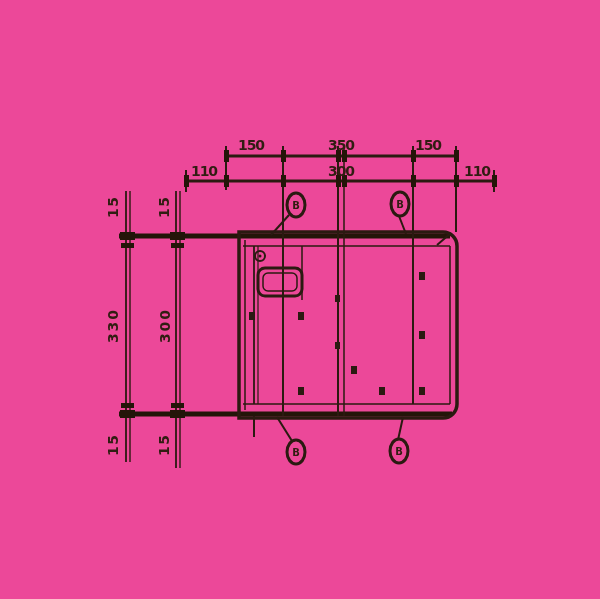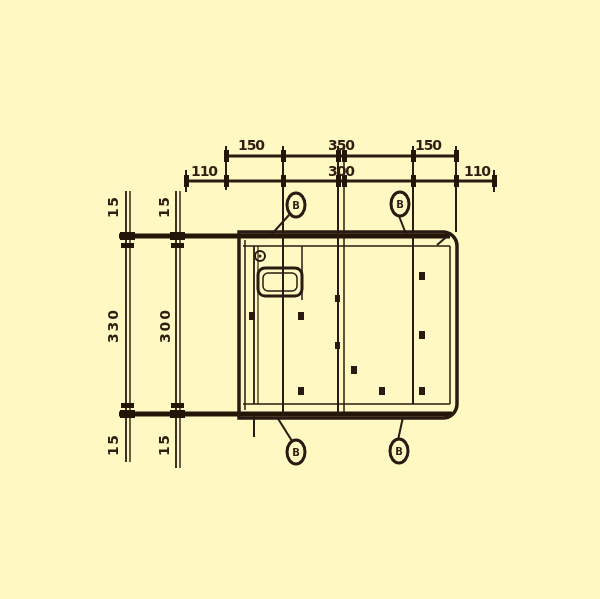--- a/index.html
+++ b/index.html
@@ -1,16 +1,16 @@
 <!DOCTYPE html>
 <html><head>
 <meta charset="utf-8">
 <style>
   html,body{margin:0;padding:0;background:#000;}
-  .stage{position:relative;width:600px;height:599px;background:#fef9c3;overflow:hidden;
+  .stage{position:relative;width:600px;height:599px;background:#ec4899;overflow:hidden;
          font-family:"DejaVu Sans",sans-serif;}
   svg text{fill:#311d12;font-family:"DejaVu Sans",sans-serif;font-weight:bold;}
   .dimtext{font-size:14px;letter-spacing:-1px;}
   .balloontext{font-size:10px;}
 </style>
 </head>
 <body>
 
 <div class="stage">
 <svg width="600" height="599" viewBox="0 0 600 599">

